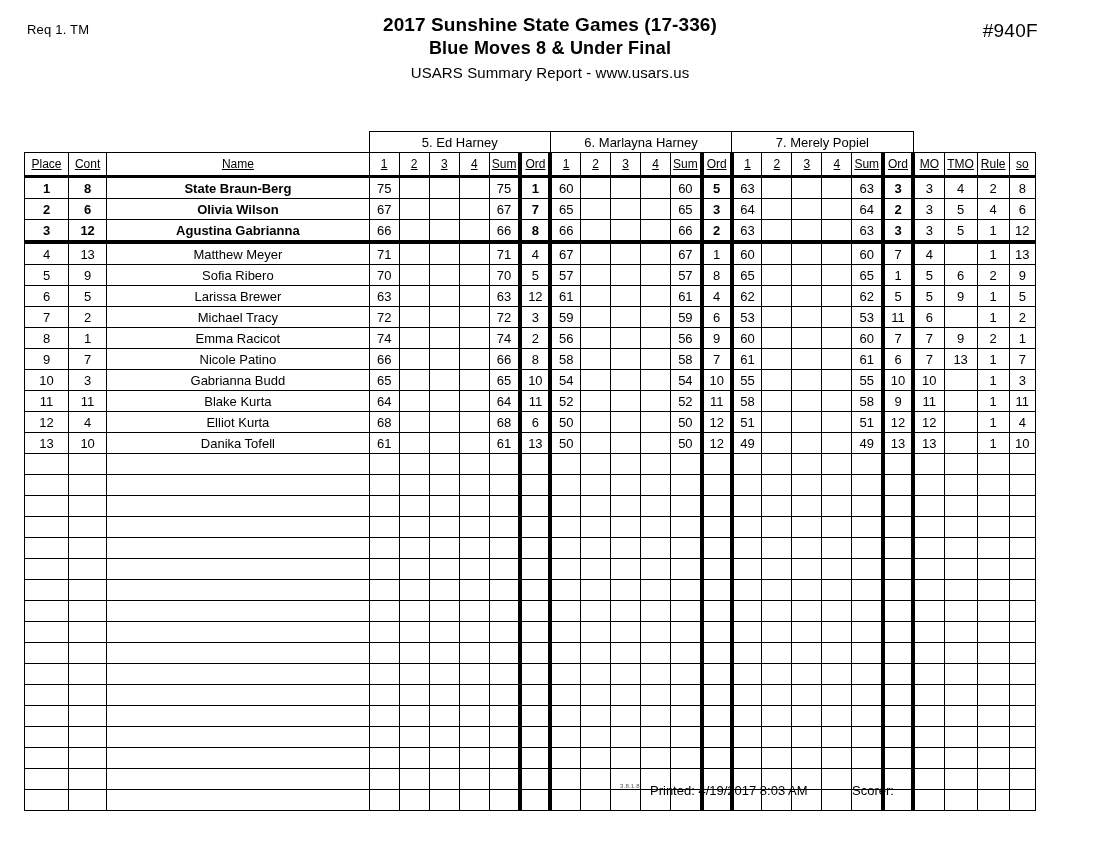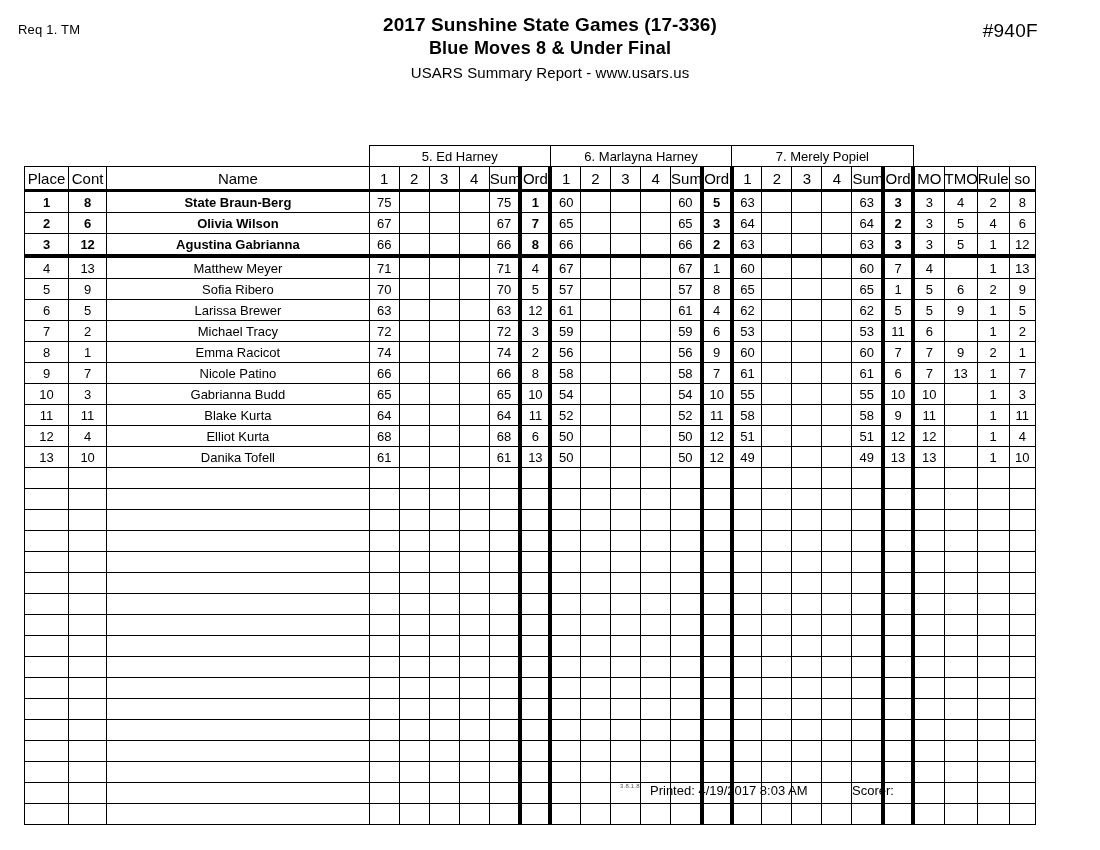--- a/index.html
+++ b/index.html
@@ -16,21 +16,21 @@
     overflow: hidden;
   }
 
   
   #header-area {
     position: relative;
     height: 128px;
   }
   #req-label {
     position: absolute;
-    left: 18px;
+    left: 27px;
     top: 22px;
     font-size: 13px;
     letter-spacing: 0.2px;
     white-space: nowrap;
     text-align: center;
   }
   #heat-code {
     position: absolute;
     right: 62px;
     top: 20px;
@@ -66,21 +66,21 @@
   #report-line {
     font-size: 15px;
     line-height: 24px;
     letter-spacing: 0.1px;
   }
 
   
   #grid-wrap {
     position: absolute;
     left: 24px;
-    top: 145px;
+    top: 131px;
     width: 1056px;
   }
   table.grid {
     border-collapse: collapse;
     table-layout: fixed;
     width: 1012px;
     font-size: 13px;
   }
   table.grid td, table.grid th {
     border: 1px solid #000;
@@ -98,21 +98,22 @@
     border: none !important;
   }
   td.judge-name {
     text-align: left;
     padding-left: 8px;
     font-size: 12px;
     height: 22px;
   }
   tr.head-row th {
     height: 22px;
-    font-size: 15px;
+    font-size: 12px;
+    text-decoration: underline;
   }
   th.col-place, th.col-cont { font-size: 12px; }
   th.col-name, td.cell-name {
     text-align: left;
     padding-left: 6px;
   }
   td.cell-place, td.cell-cont {
     text-align: center;
   }
   td.cell-score, td.cell-sum {

